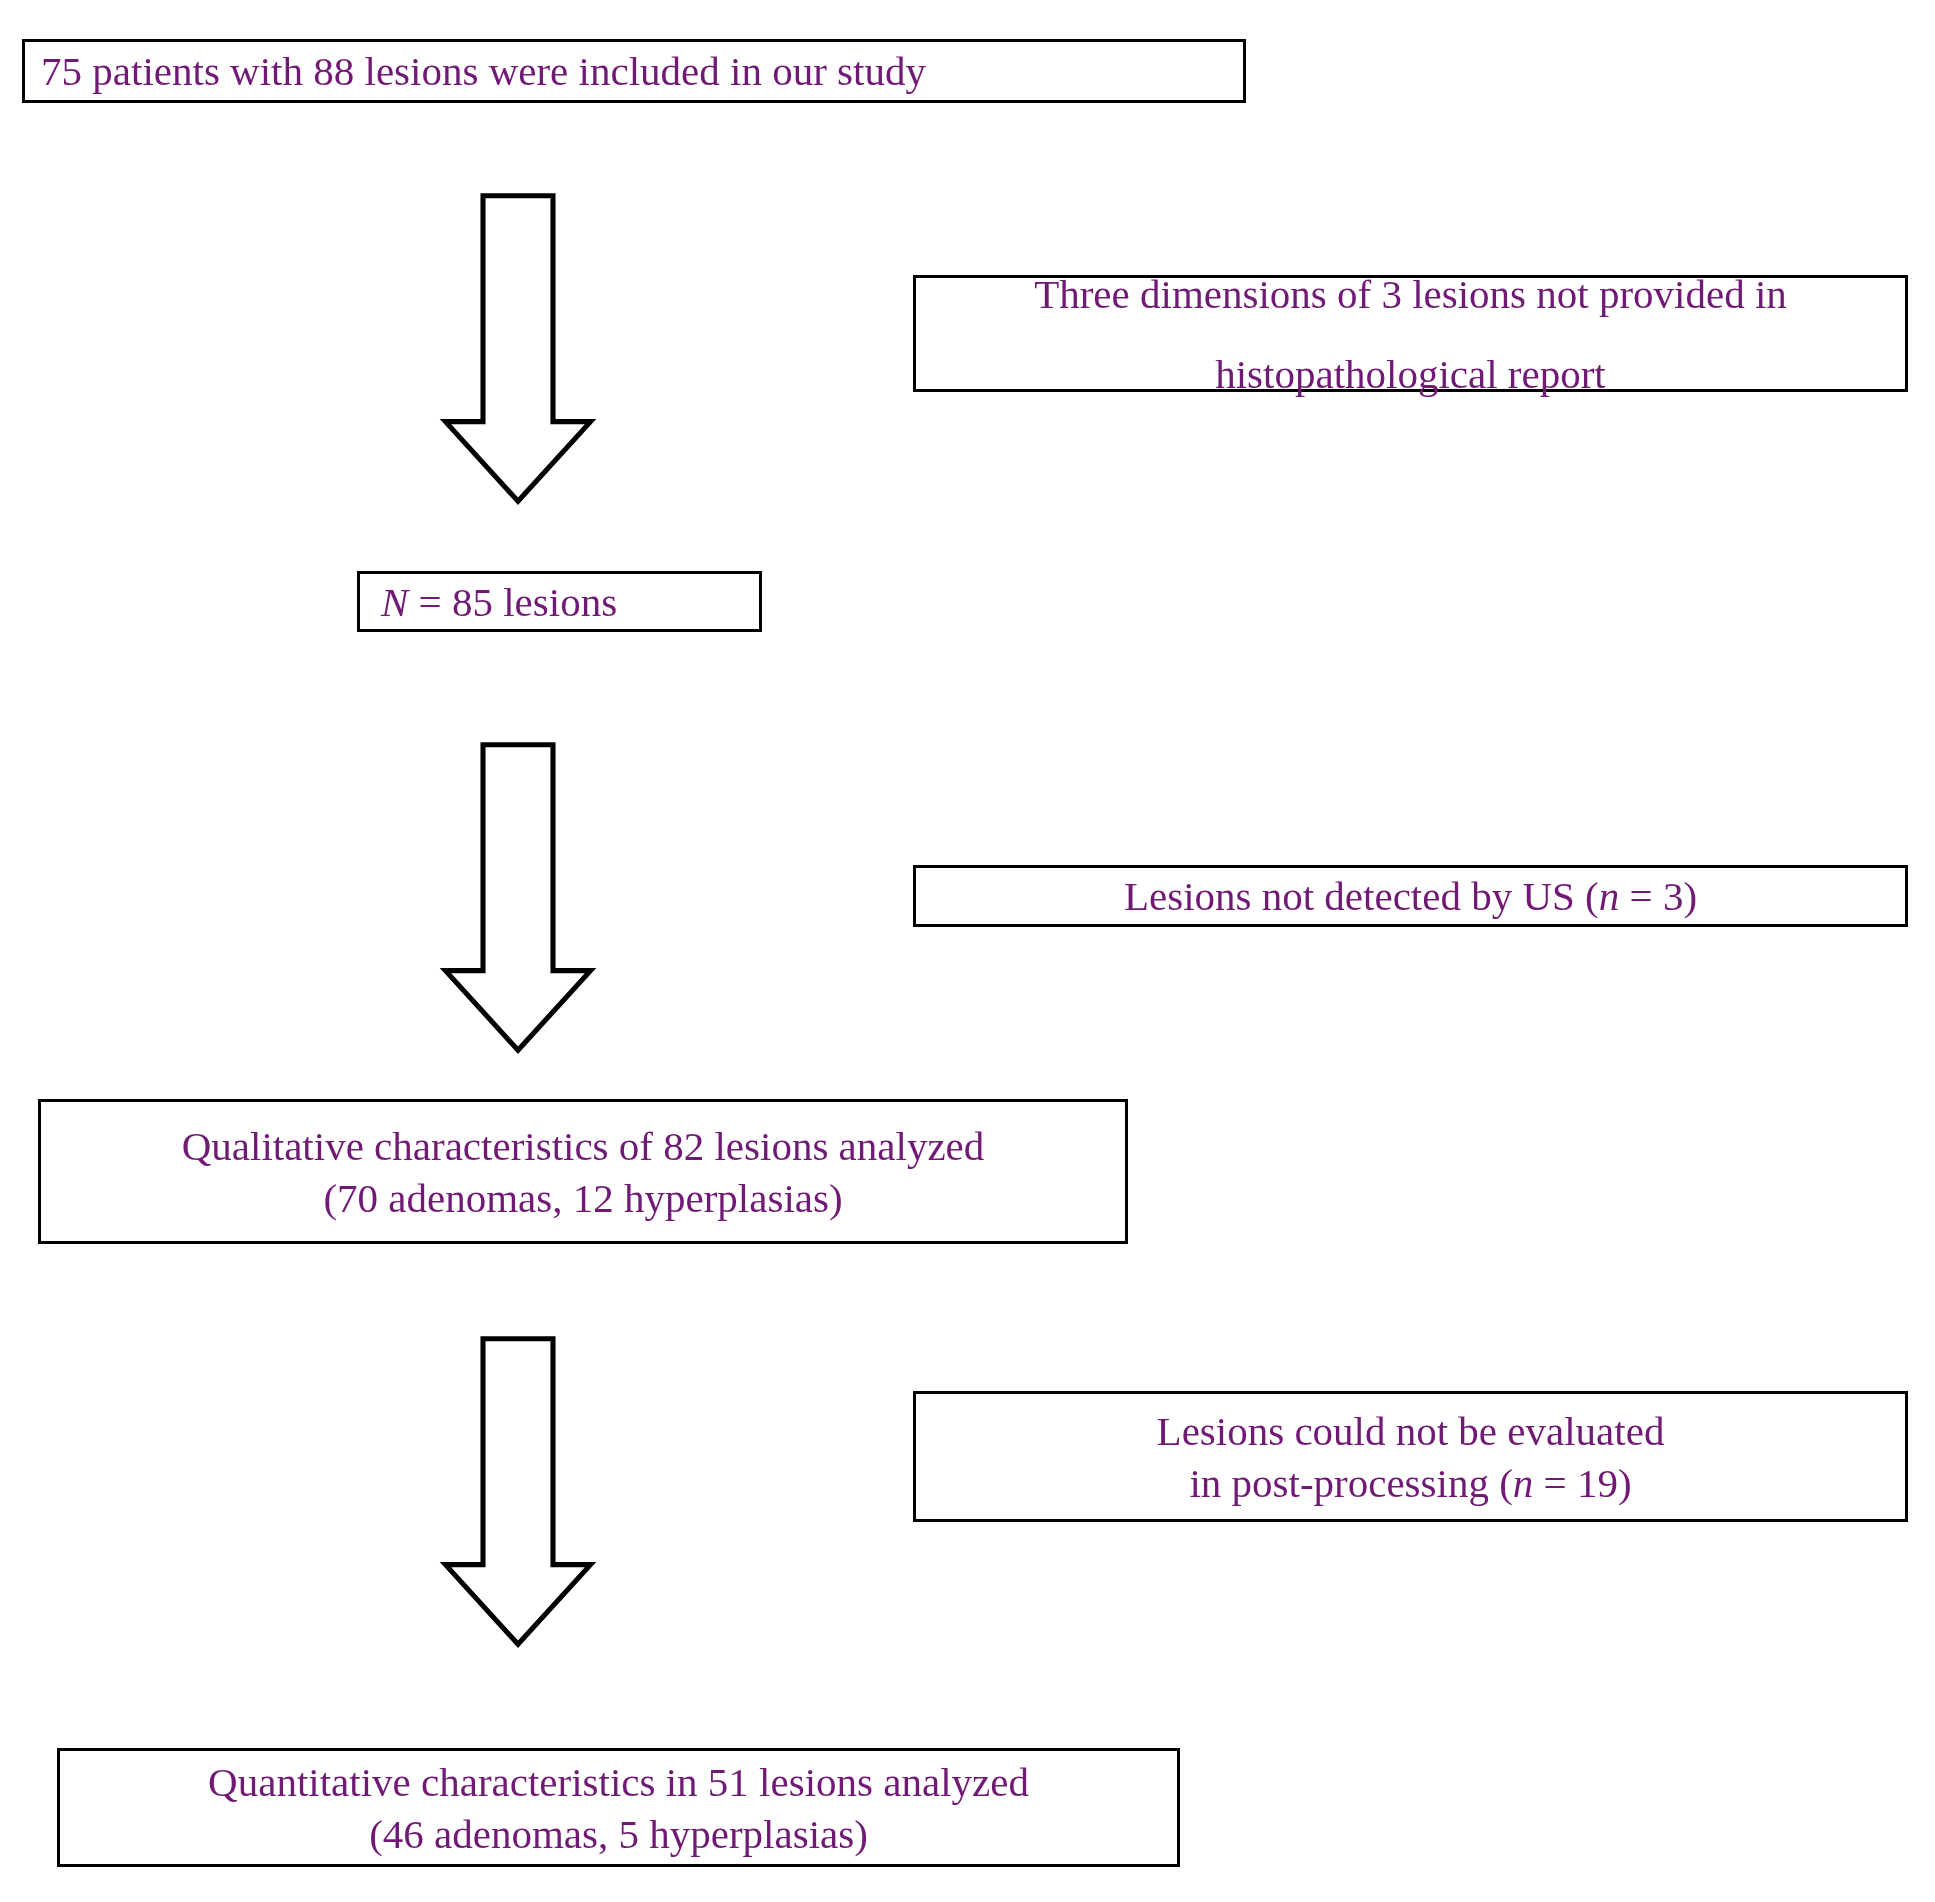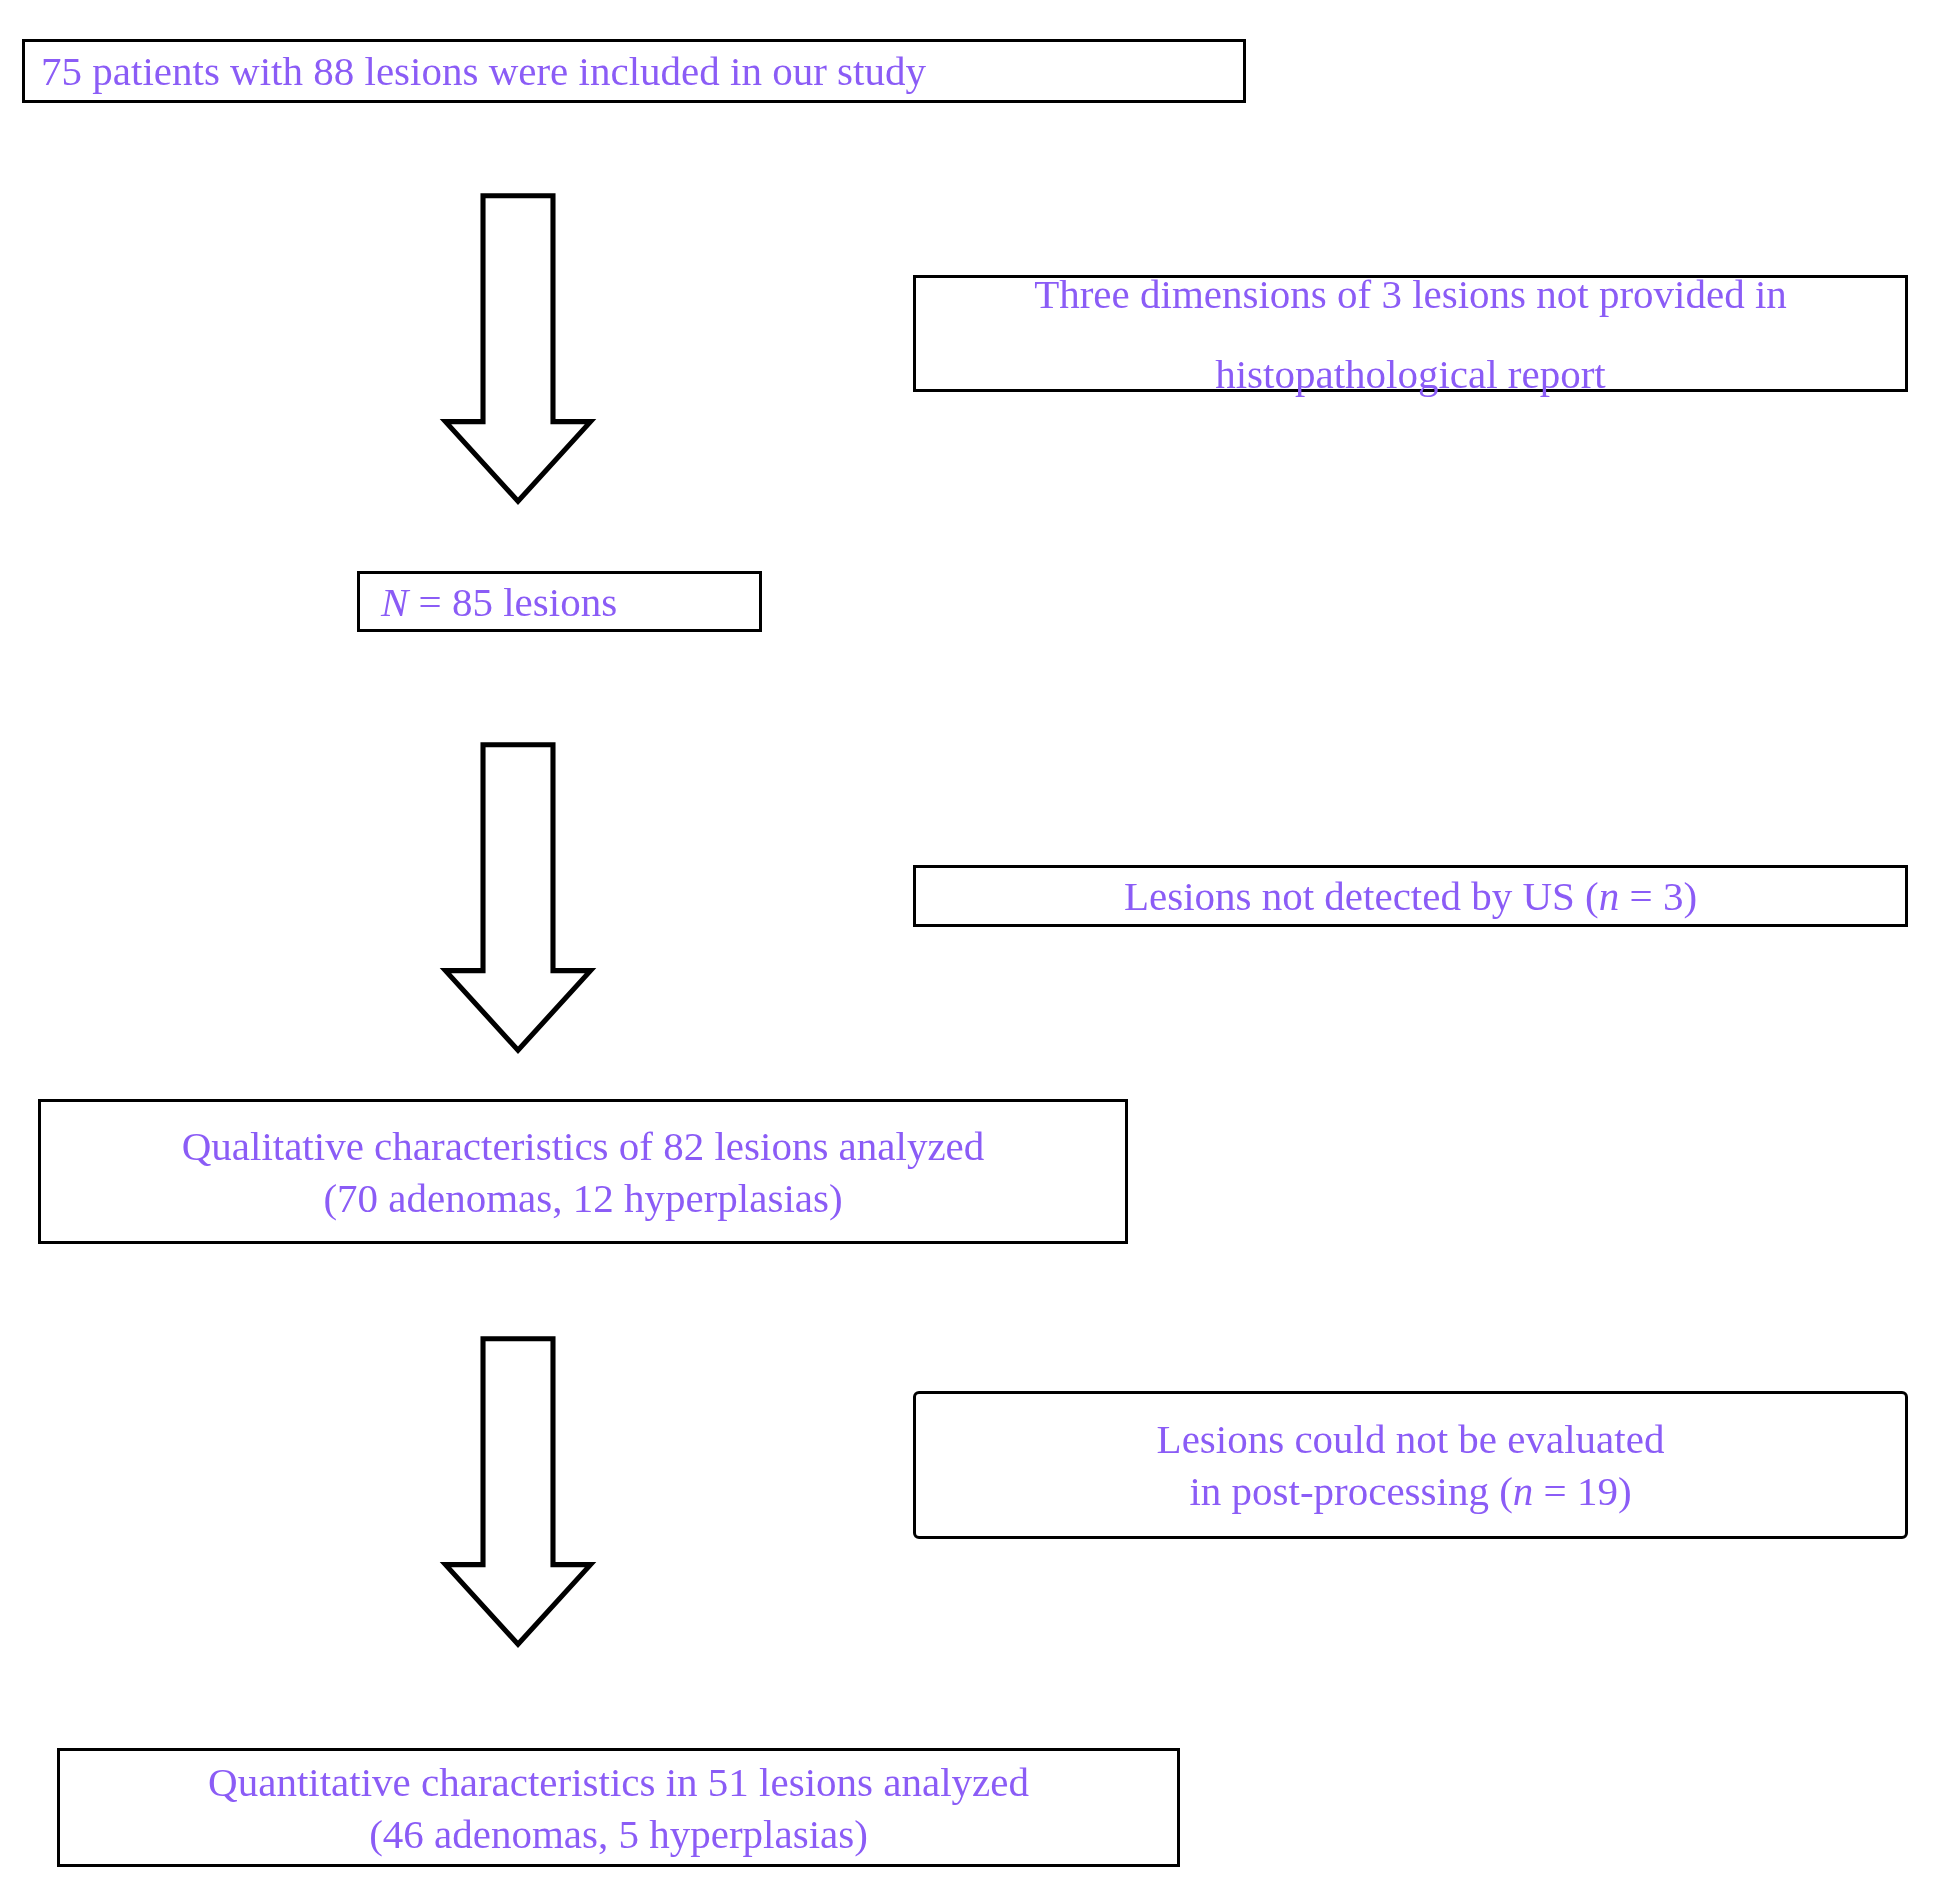--- a/index.html
+++ b/index.html
@@ -6,21 +6,21 @@
     margin: 0;
     padding: 0;
     background: #ffffff;
   }
   .canvas {
     position: relative;
     width: 1936px;
     height: 1903px;
     background: #ffffff;
     font-family: "Liberation Serif", "DejaVu Serif", serif;
-    color: #8b5cf6;
+    color: #701a75;
     font-size: 41px;
     line-height: 52px;
   }
   .box {
     position: absolute;
     box-sizing: border-box;
     border: 3.8px solid #000000;
     background: #ffffff;
     display: flex;
     flex-direction: column;
@@ -46,21 +46,21 @@
   }
   
   #box-included        { left: 21.6px;   top: 39px;   width: 1224px; height: 64px; padding-left: 16.5px; }
   #arrow-1             { left: 439px;  top: 192px; }
   #side-dimensions     { left: 913px; top: 275px;  width: 995px; height: 117px; gap: 28px; }
   #box-n85             { left: 357px;  top: 571px;  width: 405px;  height: 61px;  padding-left: 21px; }
   #arrow-2             { left: 439px;  top: 741px; }
   #side-us             { left: 913px; top: 865px; width: 995px; height: 62px; }
   #box-qualitative     { left: 38px;   top: 1099px; width: 1090px; height: 145px; }
   #arrow-3             { left: 439px;  top: 1335px; }
-  #side-postprocessing { left: 913px; top: 1391px; width: 995px; height: 148px; border-radius: 6px; }
+  #side-postprocessing { left: 913px; top: 1391px; width: 995px; height: 131px; }
   #box-quantitative    { left: 57px;   top: 1748px; width: 1123px; height: 119px; align-items: center; }
 </style>
 </head>
 <body>
 
 <div class="canvas">
 
   <div class="box left-align" id="box-included">
     <div class="line">75 patients with 88 lesions were included in our study</div>
   </div>

